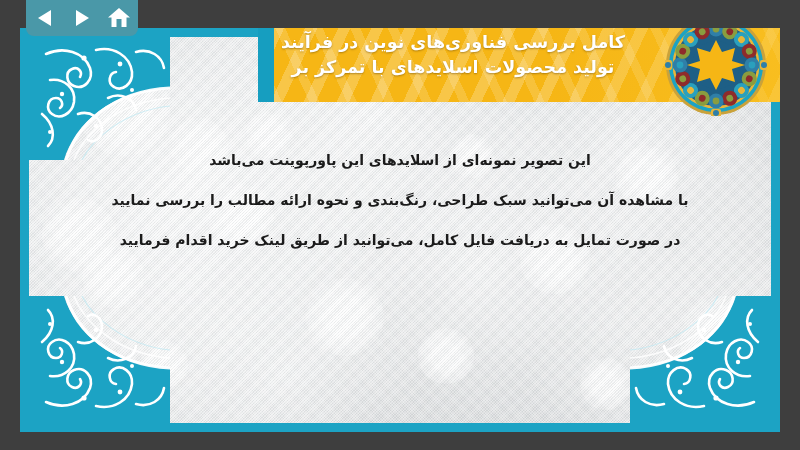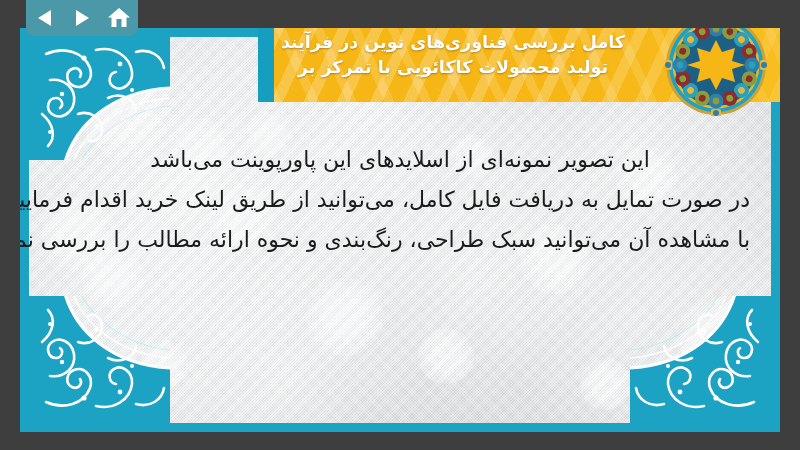--- a/index.html
+++ b/index.html
@@ -179,23 +179,23 @@
   #body-text {
     position: absolute;
     left: 30px;
     right: 30px;
     top: 112px;
     z-index: 30;
     direction: rtl;
     text-align: center;
     color: #1b1b1b;
     font-family: "DejaVu Sans", sans-serif;
-    font-size: 22px;
+    font-size: 14px;
     line-height: 40px;
-    font-weight: 400;
+    font-weight: 700;
   }
   #body-text div { white-space: nowrap; }
 </style>
 </head>
 <body>
 
 <div id="screen">
 
   <div id="navbar">
 
@@ -345,21 +345,21 @@
 
     <div id="teal-accent"></div>
 
     <div id="title-band">
       <div id="band-chevrons"></div>
       <div id="band-fade"></div>
     </div>
 
     <div id="title-text">
       <div>کامل بررسی فناوری‌های نوین در فرآیند</div>
-      <div>تولید محصولات کاکائویی با تمرکز بر</div>
+      <div>تولید محصولات اسلایدهای با تمرکز بر</div>
     </div>
 
     <div id="medallion">
       <svg width="102" height="102" viewBox="0 0 102 102">
         <defs>
           <radialGradient id="medring" cx="50%" cy="50%" r="50%">
             <stop offset="0%" stop-color="#f6b615"></stop>
             <stop offset="55%" stop-color="#f6b615"></stop>
             <stop offset="100%" stop-color="#e8a40b"></stop>
           </radialGradient>
@@ -447,18 +447,18 @@
           <circle cx="51" cy="3" r="3" fill="#2f7fa8"></circle>
           <circle cx="51" cy="99" r="3" fill="#2f7fa8"></circle>
           <circle cx="3" cy="51" r="3" fill="#2f7fa8"></circle>
           <circle cx="99" cy="51" r="3" fill="#2f7fa8"></circle>
         </g>
       </svg>
     </div>
 
     <div id="body-text">
       <div>این تصویر نمونه‌ای از اسلایدهای این پاورپوینت می‌باشد</div>
+      <div>با مشاهده آن می‌توانید سبک طراحی، رنگ‌بندی و نحوه ارائه مطالب را بررسی نمایید</div>
       <div>در صورت تمایل به دریافت فایل کامل، می‌توانید از طریق لینک خرید اقدام فرمایید</div>
-      <div>با مشاهده آن می‌توانید سبک طراحی، رنگ‌بندی و نحوه ارائه مطالب را بررسی نمایید</div>
     </div>
 
   </div>
 </div>
 
 </body></html>

